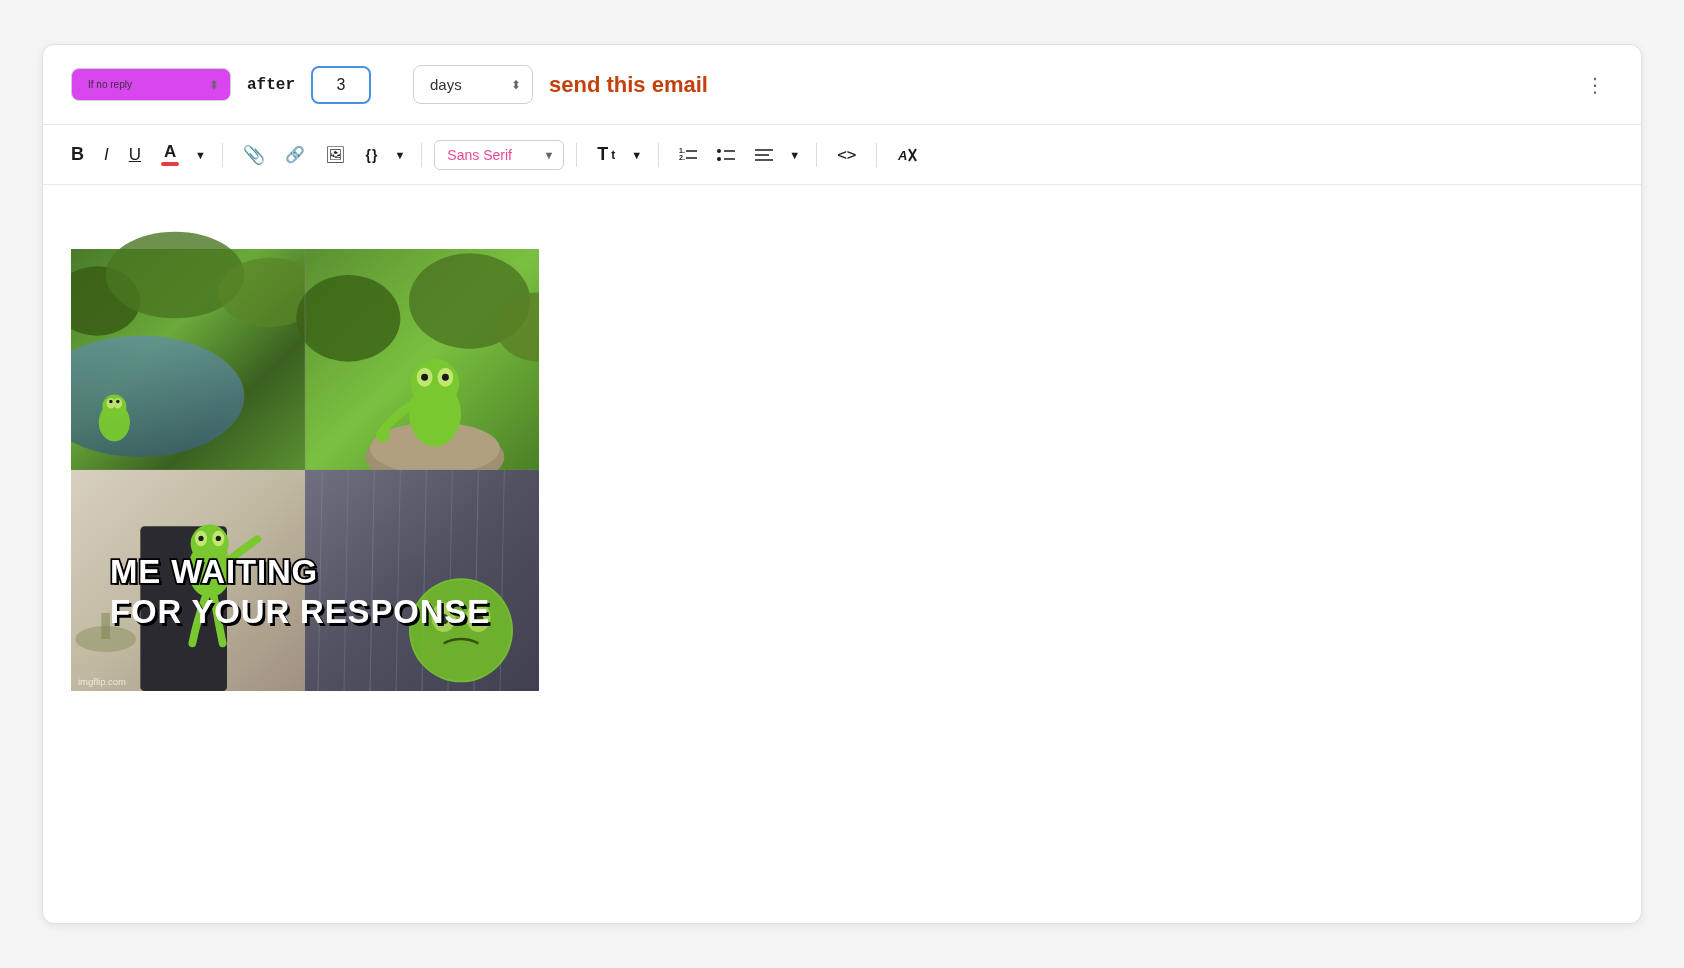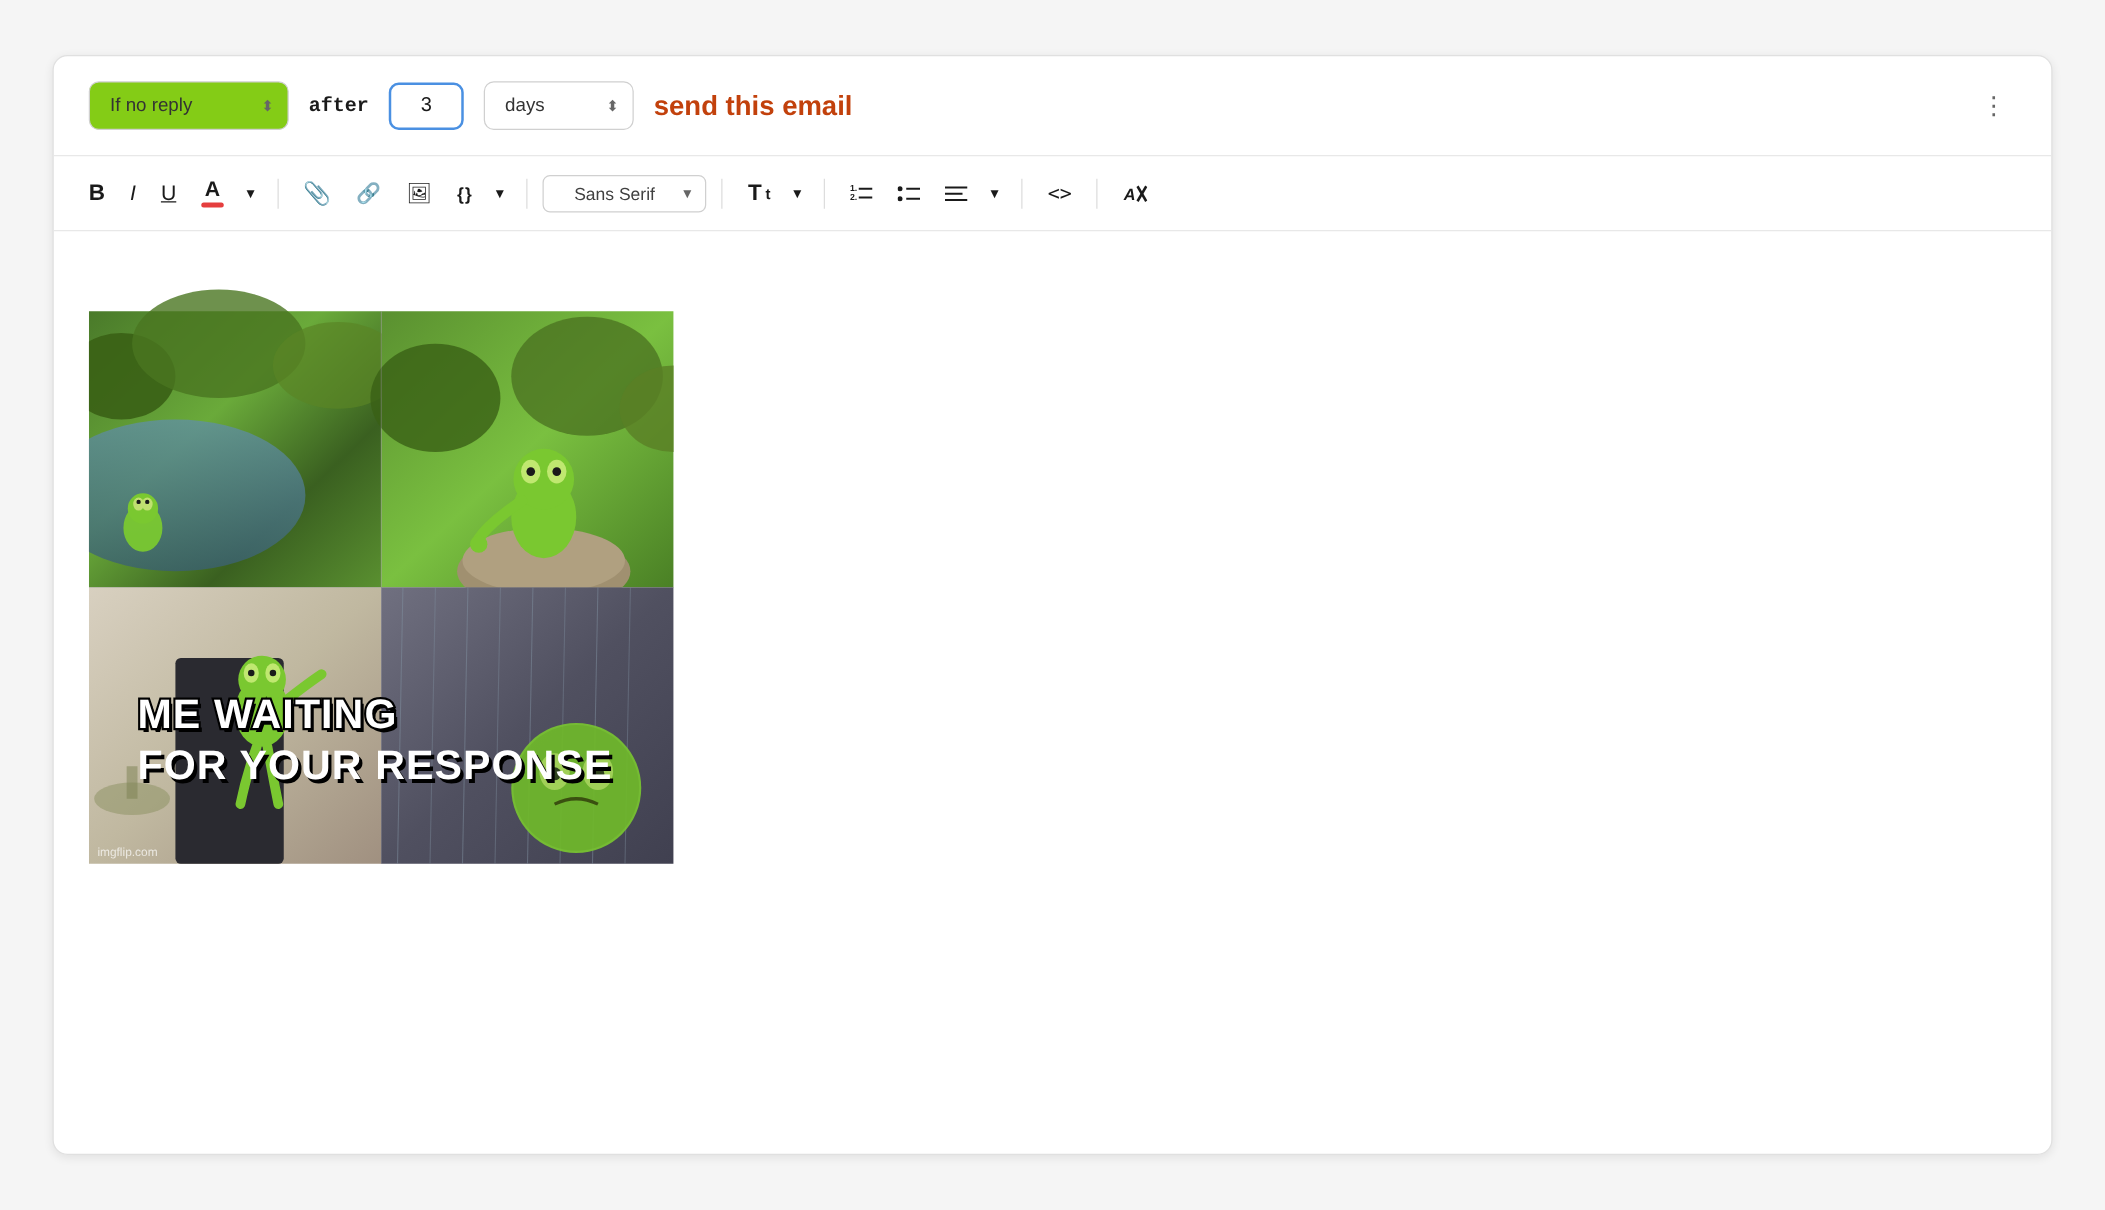--- a/index.html
+++ b/index.html
@@ -44,23 +44,23 @@
       display: inline-flex;
       align-items: center;
     }
 
     .condition-select {
       appearance: none;
       -webkit-appearance: none;
       border: 1px solid #d0d0d0;
       border-radius: 8px;
       padding: 10px 40px 10px 16px;
-      font-size: 15px;
+      font-size: 10px;
       color: #333;
-      background: #84cc16;
+      background: #d946ef;
       cursor: pointer;
       outline: none;
       min-width: 160px;
     }
 
     .select-arrow {
       position: absolute;
       right: 12px;
       pointer-events: none;
       color: #666;
@@ -96,20 +96,21 @@
       -webkit-appearance: none;
       border: 1px solid #d0d0d0;
       border-radius: 8px;
       padding: 10px 40px 10px 16px;
       font-size: 15px;
       color: #333;
       background: #fff;
       cursor: pointer;
       outline: none;
       min-width: 120px;
+      margin-left: 26px;
     }
 
     .send-email-label {
       font-size: 22px;
       font-weight: 600;
       color: #c2410c;
     }
 
     .more-options-btn {
       position: absolute;
@@ -195,23 +196,23 @@
       position: relative;
       display: inline-flex;
       align-items: center;
     }
 
     .font-select {
       appearance: none;
       -webkit-appearance: none;
       border: 1px solid #d0d0d0;
       border-radius: 6px;
-      padding: 6px 32px 6px 24px;
+      padding: 6px 32px 6px 12px;
       font-size: 14px;
-      color: #404040;
+      color: #ec4899;
       background: #fff;
       cursor: pointer;
       outline: none;
       min-width: 130px;
     }
 
     .font-size-btn {
       display: flex;
       align-items: center;
       gap: 3px;

